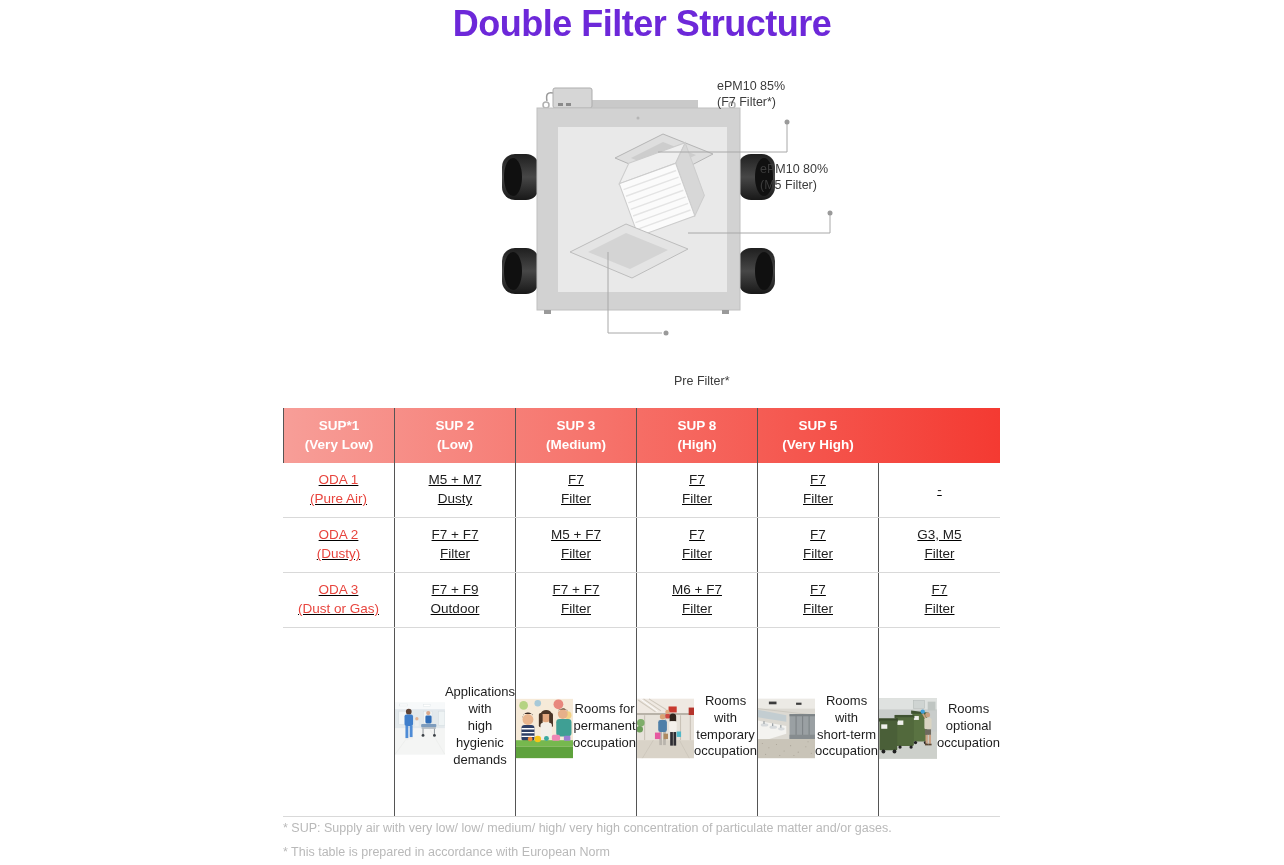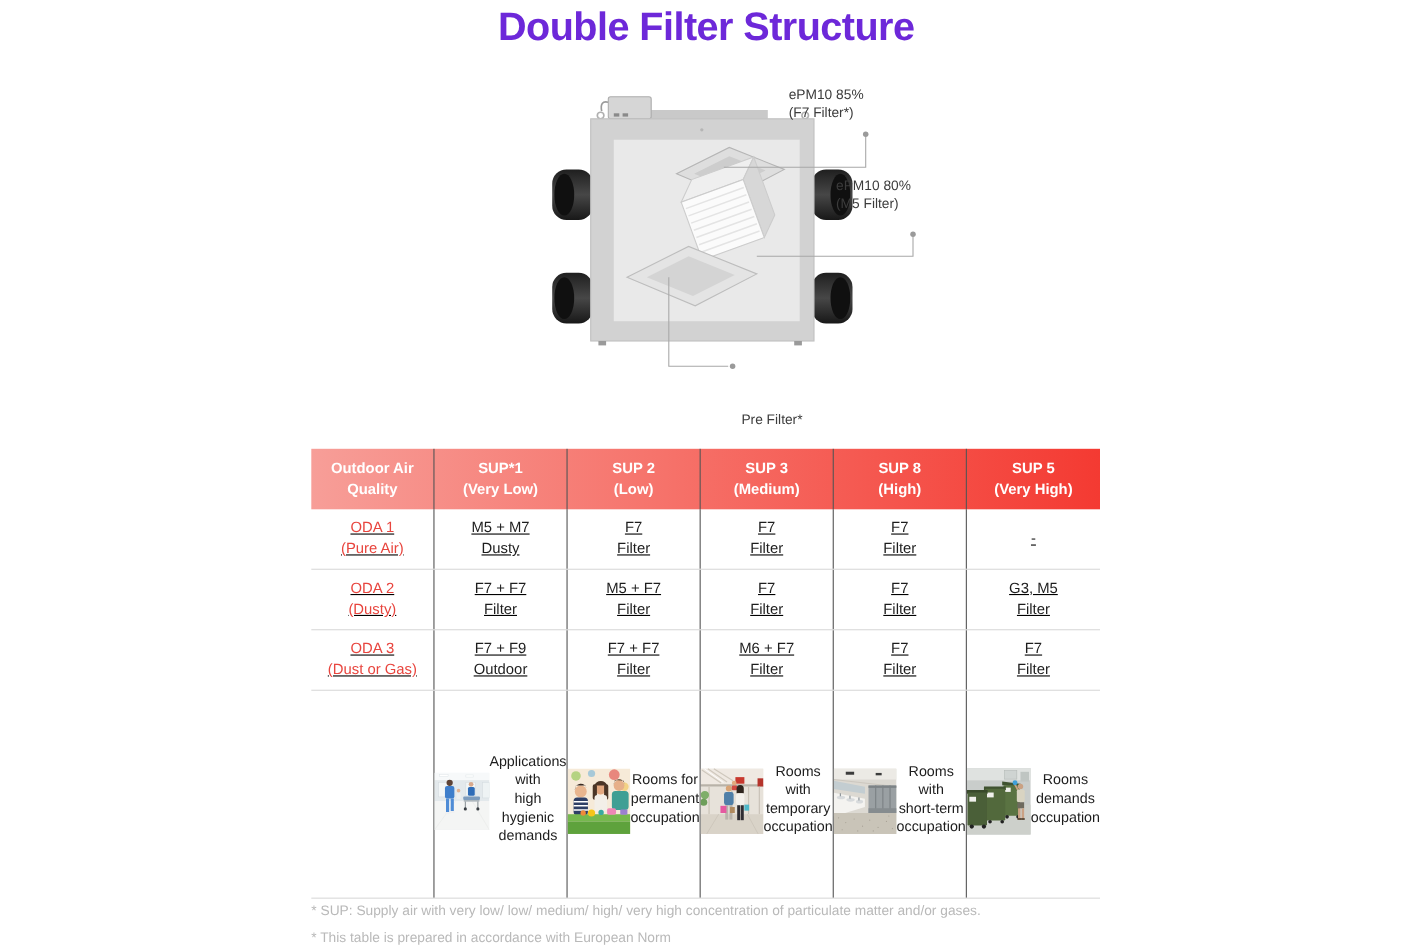--- a/index.html
+++ b/index.html
@@ -106,22 +106,20 @@
 (F7 Filter*)</div>
     <div class="dlabel center lbl-m5 pre">ePM10 80%
 (M5  Filter)</div>
     <div class="dlabel lbl-pre">Pre Filter*</div>
   </div>
 
 
   <div class="ftable">
 
     <div class="grid thead">
-      <div class="th pre">Outdoor Air
-Quality</div>
       <div class="th pre vline">SUP*1
 (Very Low)</div>
       <div class="th pre vline">SUP 2
 (Low)</div>
       <div class="th pre vline">SUP 3
 (Medium)</div>
       <div class="th pre vline">SUP 8
 (High)</div>
       <div class="th pre vline">SUP 5
 (Very High)</div>
@@ -355,21 +353,21 @@
           <circle cx="88" cy="30" r="4.5" fill="#caa183"></circle>
           <path d="M84 36 l-5 -9" stroke="#caa183" stroke-width="3"></path>
           <circle cx="79" cy="24" r="4" fill="#3f9fd8"></circle>
           <rect x="82" y="35" width="13" height="21" rx="3" fill="#d9d4c2"></rect>
           <rect x="83" y="56" width="11" height="10" fill="#6e6a5e"></rect>
           <rect x="84" y="66" width="4" height="16" fill="#caa183"></rect>
           <rect x="90" y="66" width="4" height="16" fill="#caa183"></rect>
           <rect x="83" y="82" width="6" height="3" fill="#5a4632"></rect>
           <rect x="89" y="82" width="6" height="3" fill="#5a4632"></rect>
         </svg>
-        <div class="caption pre">Rooms demands
+        <div class="caption pre">Rooms optional
 occupation</div>
       </div>
     </div>
   </div>
 
   <div class="footnote fn1">* SUP: Supply air with very low/ low/ medium/ high/ very high concentration of particulate matter and/or gases.</div>
   <div class="footnote fn2">* This table is prepared in accordance with European Norm</div>
 
 </div>
 

